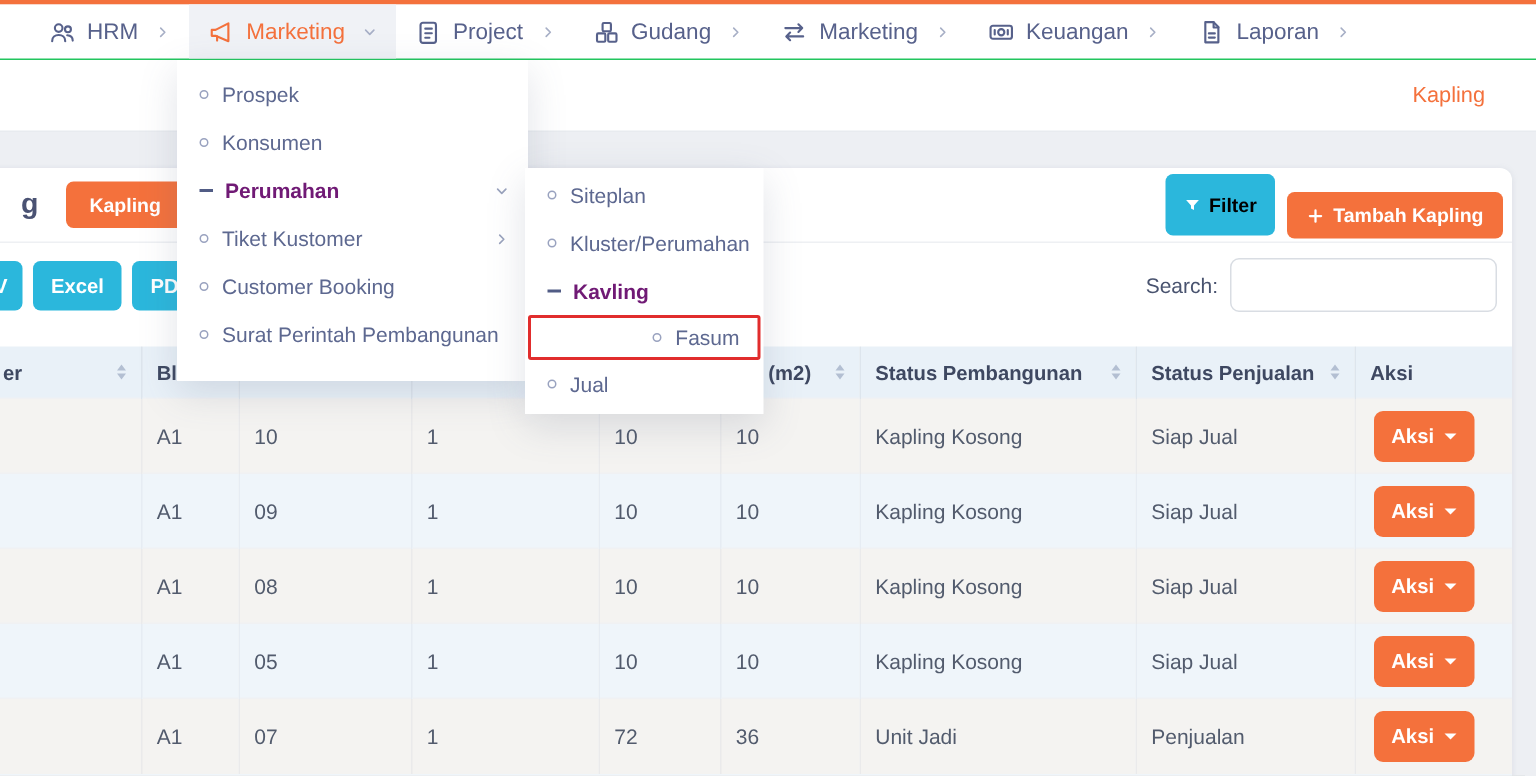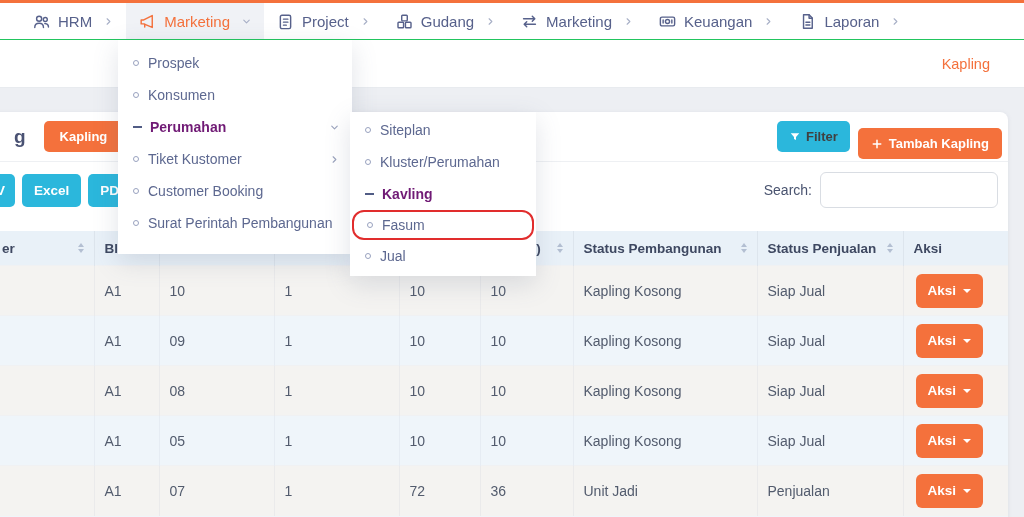--- a/index.html
+++ b/index.html
@@ -22,21 +22,21 @@
   
   .card{position:absolute;left:-24px;top:112px;width:1032px;height:520px;background:#fff;
         border-radius:8px;box-shadow:0 1px 4px rgba(140,150,170,.18);}
   .card-header{height:50px;display:flex;align-items:center;padding:0 6px 0 38px;border-bottom:1px solid #eef0f3;}
   .page-title-fragment{font-size:19px;font-weight:600;color:#4a5273;}
   .title-badge{margin-left:18px;background:#f4713c;color:#fff;font-size:13px;font-weight:700;
                padding:8px 16px;border-radius:5px;}
   .header-actions{margin-left:auto;display:flex;align-items:center;gap:8px;}
   button{border:none;cursor:pointer;font-family:inherit;}
   .bic{width:12px;height:12px;color:#fff;flex:none;}
-  .btn-filter{background:#2bb7dc;color:#404040;border-radius:5px;height:31px;padding:0 12px;
+  .btn-filter{background:#2bb7dc;color:#000000;border-radius:5px;height:41px;padding:0 12px;
               font-size:13px;font-weight:700;display:flex;align-items:center;gap:5px;}
   .btn-add{background:#f4713c;color:#fff;border-radius:5px;height:31px;padding:0 13px;
            font-size:13px;font-weight:700;display:flex;align-items:center;gap:6px;margin-top:14px;}
   
   .toolbar{display:flex;align-items:center;margin-top:10px;height:36px;padding-right:10px;}
   .export-group{display:flex;gap:7px;align-items:center;}
   .btn-export{background:#2bb7dc;color:#fff;border-radius:5px;height:33px;padding:0 12px;
               font-size:13.5px;font-weight:700;display:flex;align-items:center;}
   .btn-export.clipped{width:39px;padding:0 10px 0 0;justify-content:flex-end;}
   .search-wrap{margin-left:auto;display:flex;align-items:center;gap:8px;}
@@ -60,28 +60,28 @@
   tbody tr{border-top:1px solid #f0f1f3;}
   tbody tr.odd{background:#f4f3f1;}
   tbody tr.even{background:#eff5fa;}
   .btn-aksi{background:#f4713c;color:#fff;border-radius:6px;height:34px;padding:0 12px;margin-left:2px;
             font-size:13.5px;font-weight:700;display:inline-flex;align-items:center;gap:7px;}
   .caret{width:0;height:0;border-left:4px solid transparent;border-right:4px solid transparent;border-top:4.5px solid #fff;}
   .sliver{height:30px;background:#eff5fa;width:1032px;}
   
   .menu-panel{position:absolute;background:#fff;box-shadow:0 8px 24px rgba(90,100,130,.18);}
   .panel1{left:118px;top:40px;width:234px;padding:7px 0 15px;z-index:40;}
-  .panel2{left:350px;top:112px;width:186px;padding:2px 0 4px;z-index:45;}
+  .panel2{left:350px;top:112px;width:159px;padding:2px 0 4px;z-index:45;}
   .menu-item{height:32px;display:flex;align-items:center;padding:0 12px 0 15px;font-size:14px;color:#5d6890;cursor:pointer;}
   .menu-item .bullet{flex:none;}
   .bullet.circle{width:6px;height:6px;border:1.5px solid #99a2bf;border-radius:50%;margin-right:9px;}
   .bullet.dash{width:9px;height:2px;background:#515c85;margin-right:8px;}
   .menu-item.bold{font-weight:700;color:#701a75;}
   .menu-item .chev{margin-left:auto;width:11px;height:11px;color:#9aa3bd;flex:none;}
-  .menu-item.highlighted{border:2px solid #e12d2d;border-radius:12px;margin:0 2px;height:30px;padding-left:13px;}
+  .menu-item.highlighted{border:2px solid #e12d2d;border-radius:2px;margin:0 2px;height:30px;padding-left:13px;justify-content:flex-end;}
 </style>
 </head>
 <body>
 
 <svg width="0" height="0" style="position:absolute">
   <defs>
     <symbol id="users-icon" viewBox="0 0 24 24">
       <g fill="none" stroke="currentColor" stroke-width="1.8" stroke-linecap="round" stroke-linejoin="round">
         <circle cx="9" cy="8.5" r="3.2"></circle>
           <path d="M3.5 19.5c0-3.2 2.4-5.2 5.5-5.2s5.5 2 5.5 5.2"></path>

